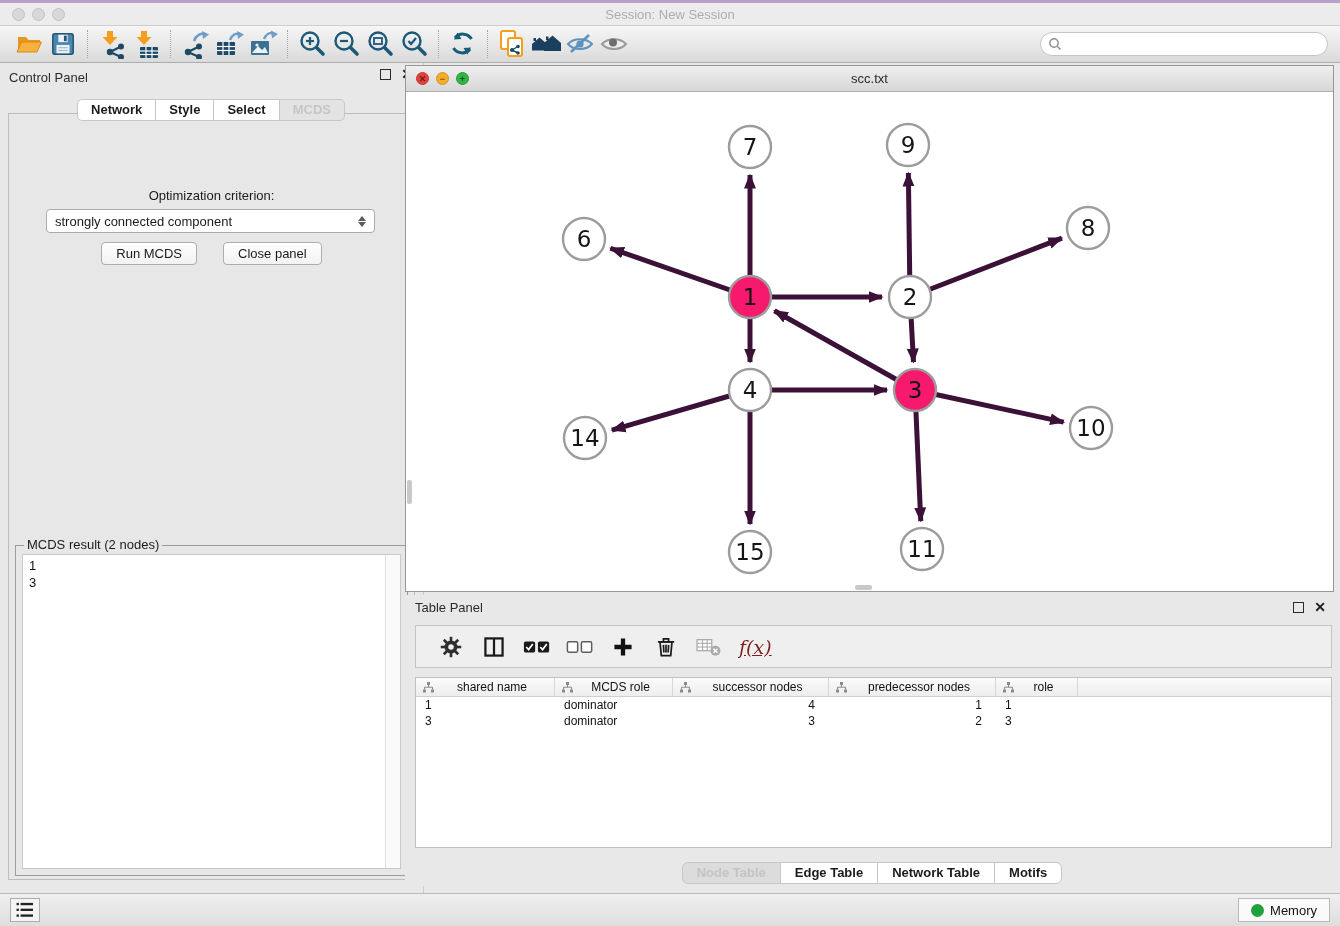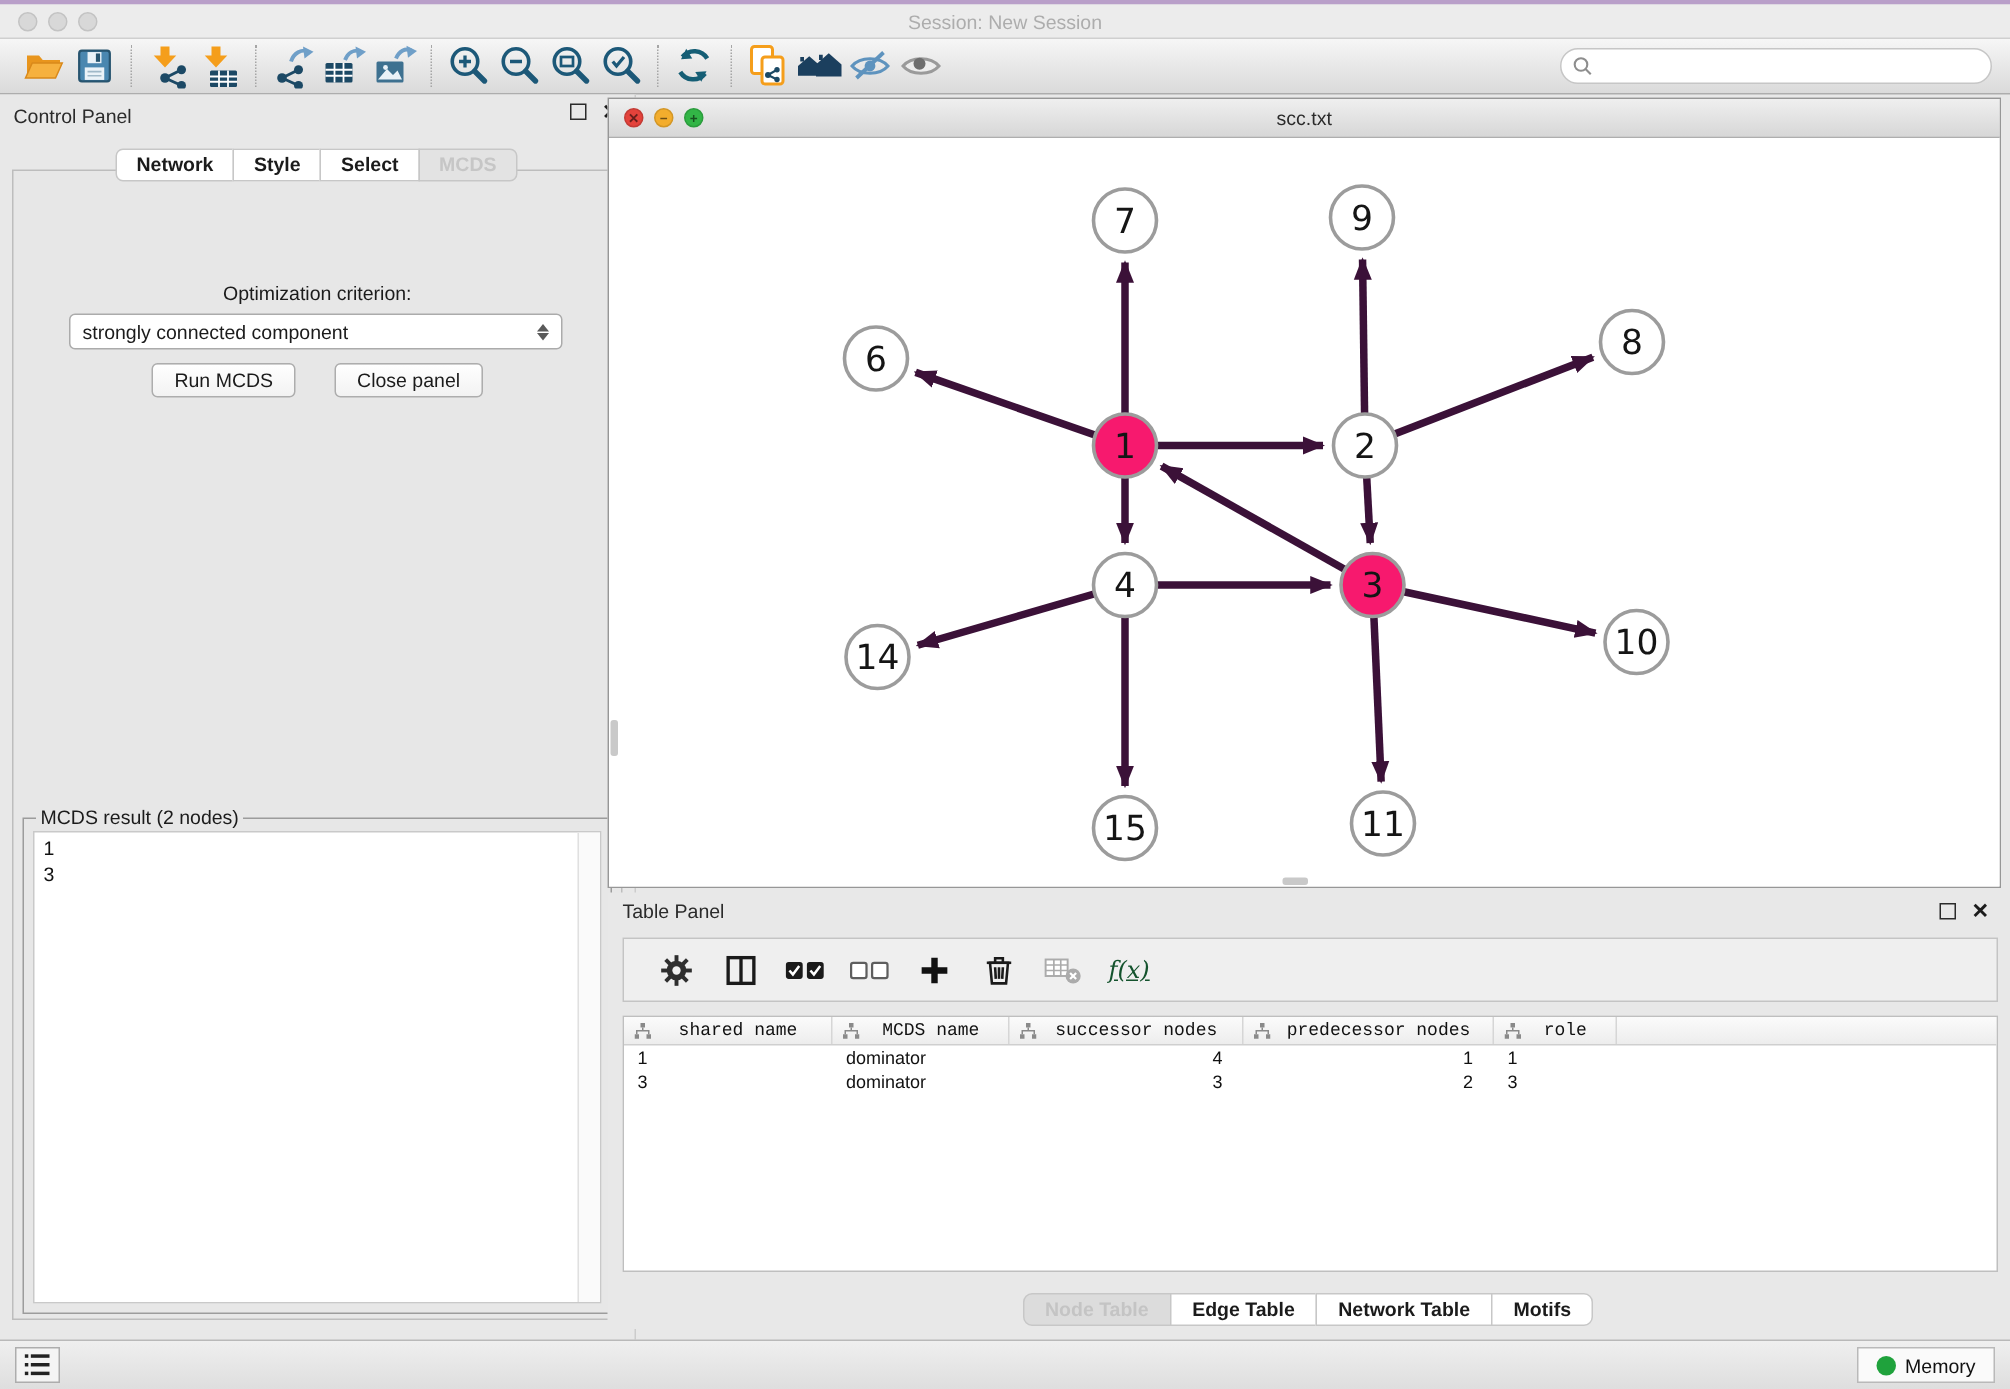--- a/index.html
+++ b/index.html
@@ -58,25 +58,25 @@
   .net-title { position:absolute; left:0; right:0; top:5px; text-align:center; font-size:13px; color:#2B2B2B; }
   .net-canvas { position:absolute; left:0; top:26px; width:927px; height:499px; background:#FFFFFF; }
   .hscroll-thumb { position:absolute; left:449px; bottom:1px; width:17px; height:5px; background:#C9C9C9; border-radius:2px; }
   .vscroll-thumb { position:absolute; left:1px; top:388px; width:5px; height:24px; background:#C9C9C9; border-radius:2px; }
 
   
   .table-panel { position:absolute; left:405px; top:595px; width:935px; height:291px; background:#E8E8E8; }
   .tp-title { position:absolute; left:10px; top:5px; font-size:13px; color:#2B2B2B; }
   .tp-head-icons { position:absolute; right:14px; top:6px; display:flex; gap:10px; align-items:center; }
   .tp-toolbar { position:absolute; left:10px; right:8px; top:30px; height:43px; background:#EFEFEF; border:1px solid #C4C4C4; display:flex; align-items:center; gap:9px; padding-left:18px; }
-  .fx-label { font-size:16px; font-style:italic; color:#14532d; font-family:"DejaVu Serif", serif; margin-left:4px;text-decoration:underline; }
+  .fx-label { font-size:19px; font-style:italic; color:#7f1d1d; font-family:"DejaVu Serif", serif; margin-left:4px;text-decoration:underline; }
   .tp-table { position:absolute; left:10px; right:8px; top:82px; height:171px; background:#FFFFFF; border:1px solid #BFBFBF; overflow:hidden; }
   .thead { display:flex; height:19px; border-bottom:1px solid #CFCFCF; background:linear-gradient(#FBFBFB,#EDEDED); }
   .th { display:flex; align-items:center; border-right:1px solid #D6D6D6; font-size:12px; color:#111; padding-left:7px; }
-  .th .lbl { margin:0 auto; padding-right:4px;font-family:Liberation Mono, monospace; }
+  .th .lbl { margin:0 auto; padding-right:4px; }
   .th-fill { flex:1; }
   .tr { display:flex; height:16px; }
   .td { font-size:12px; line-height:16px; color:#111; white-space:nowrap; overflow:hidden; }
   .bt-tabs { position:absolute; left:0; right:0; bottom:2px; display:flex; justify-content:center; }
   .bt-tab { font-size:13px; font-weight:600; color:#1B1B1B; background:#FFFFFF; border:1px solid #C7C7C7; padding:2px 14px 3px; margin-left:-1px; }
   .bt-tab:first-child { border-radius:6px 0 0 6px; }
   .bt-tab:last-child { border-radius:0 6px 6px 0; }
   .bt-tab.active { background:#DCDCDC; color:#C4C4C4; }
 
   
@@ -457,21 +457,21 @@
           </div>
           <div class="th" style="width: 118px;">
             <svg width="11" height="11" viewBox="0 0 11 11">
               <g fill="#8A8A8A">
                 <rect x="4" y="0" width="3" height="3"></rect>
                 <rect x="0" y="7.5" width="3" height="3"></rect>
                 <rect x="8" y="7.5" width="3" height="3"></rect>
               </g>
               <path d="M5.5 3 v2.2 M1.5 7.5 V5.2 H9.5 V7.5" stroke="#8A8A8A" fill="none"></path>
             </svg>
-            <span class="lbl">MCDS name</span>
+            <span class="lbl">MCDS role</span>
           </div>
           <div class="th" style="width: 156px;">
             <svg width="11" height="11" viewBox="0 0 11 11">
               <g fill="#8A8A8A">
                 <rect x="4" y="0" width="3" height="3"></rect>
                 <rect x="0" y="7.5" width="3" height="3"></rect>
                 <rect x="8" y="7.5" width="3" height="3"></rect>
               </g>
               <path d="M5.5 3 v2.2 M1.5 7.5 V5.2 H9.5 V7.5" stroke="#8A8A8A" fill="none"></path>
             </svg>

